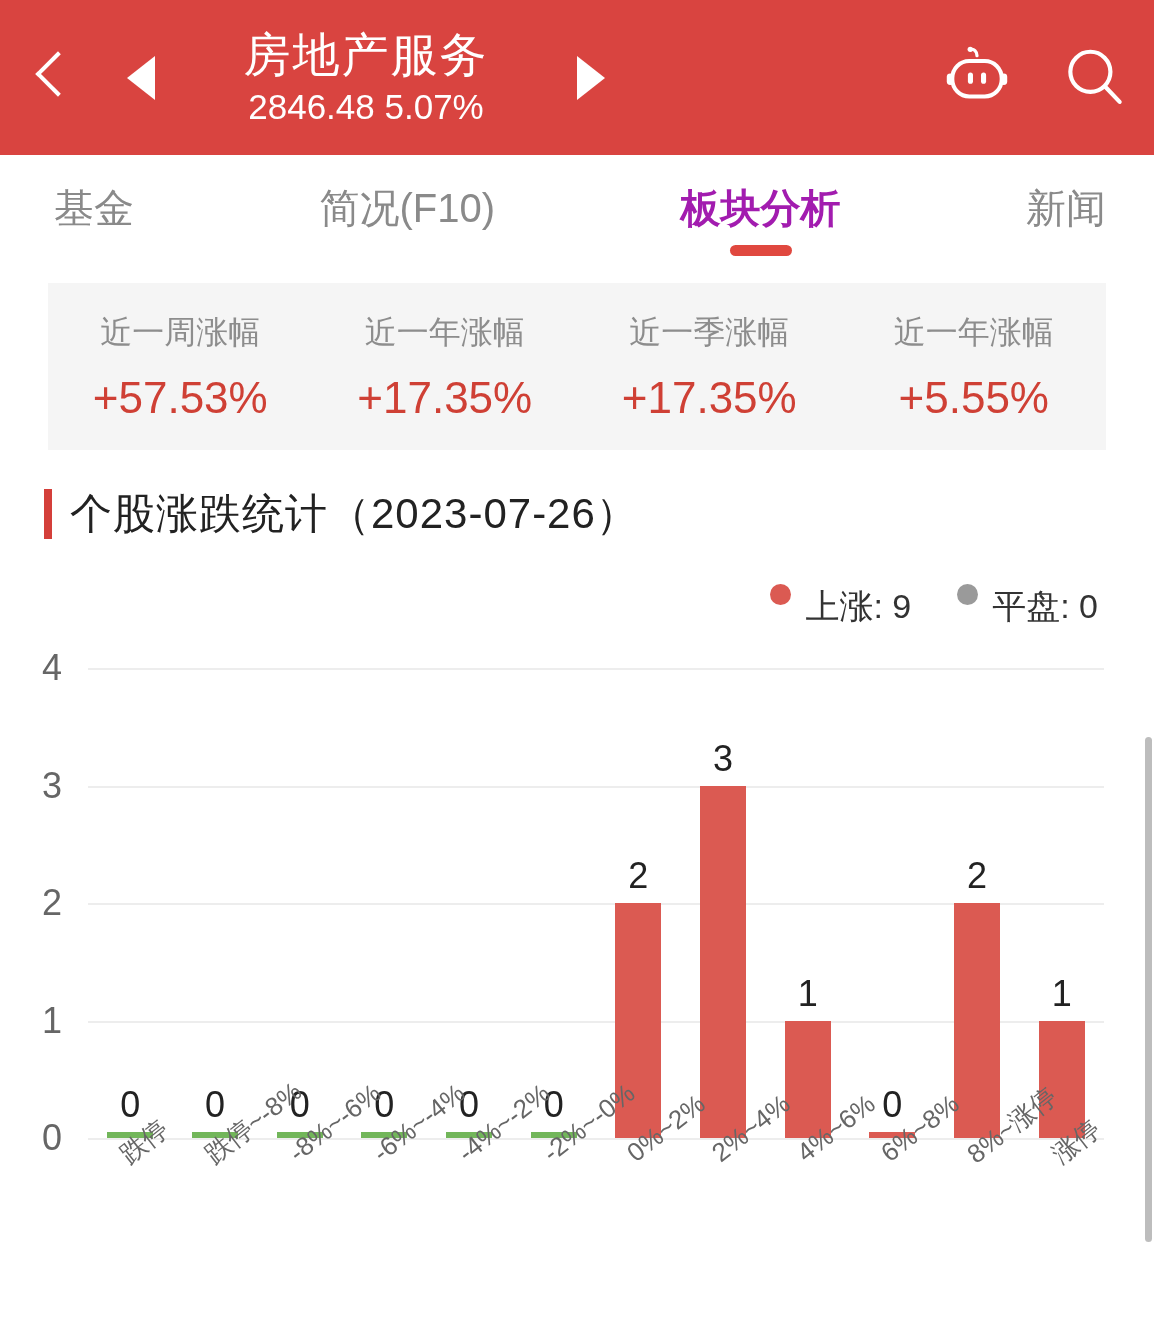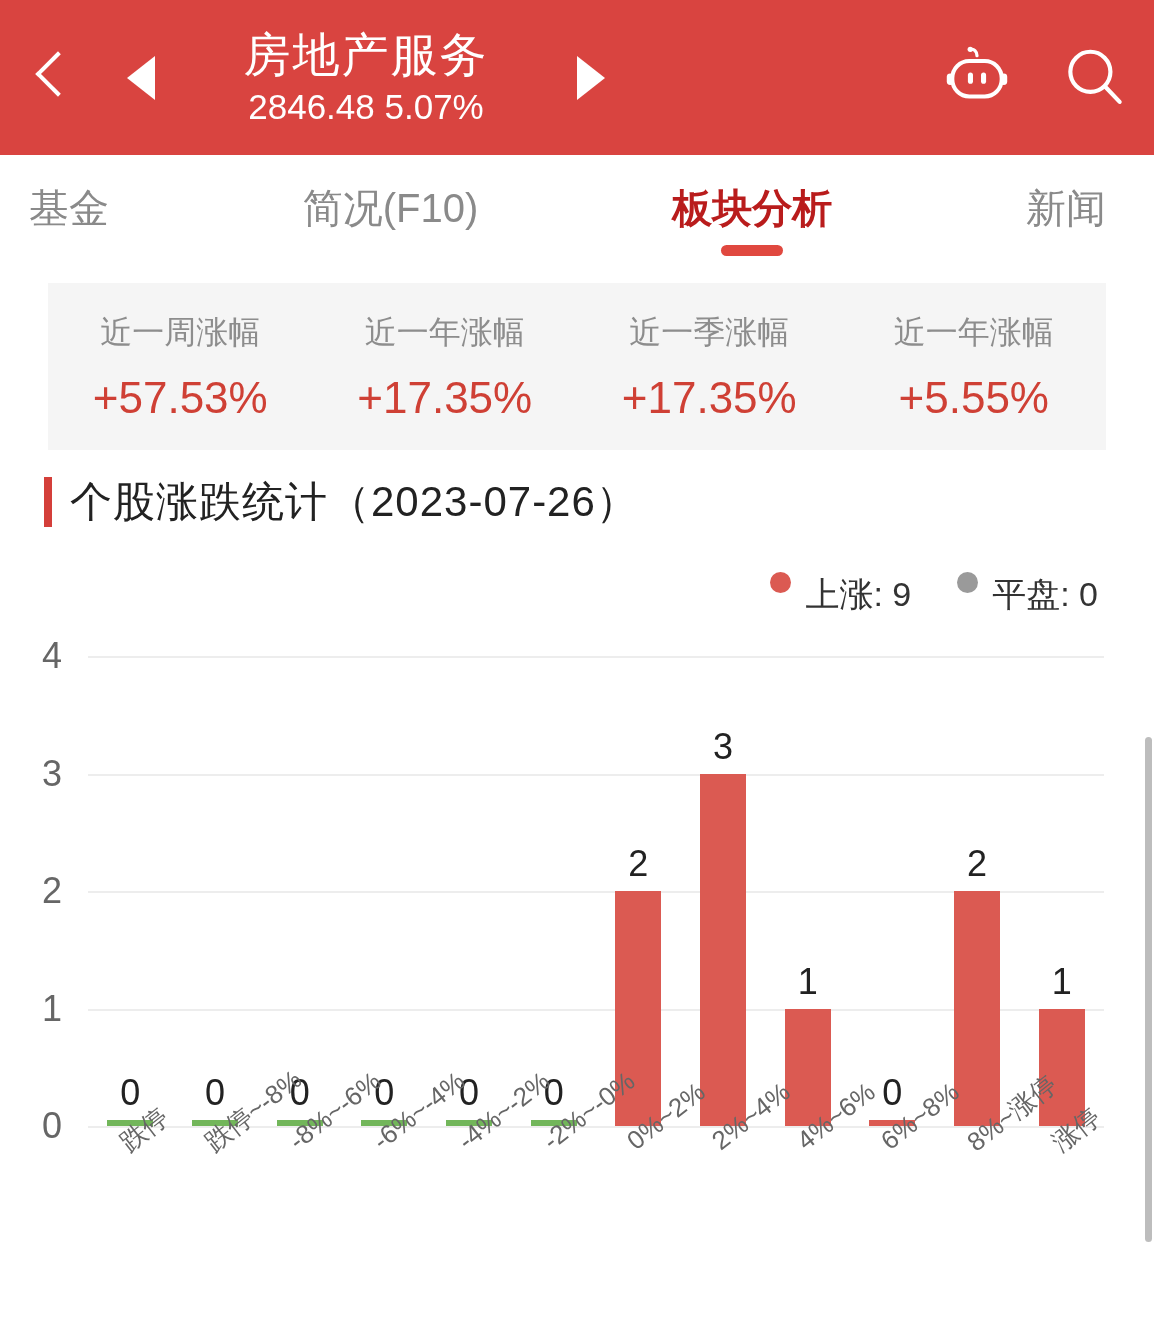--- a/index.html
+++ b/index.html
@@ -98,34 +98,34 @@
     display: flex;
     align-items: center;
     justify-content: center;
   }
 
   
   .tabs {
     height: 118px;
     display: flex;
     align-items: center;
-    padding: 0 44px 0 25px;
+    padding: 0 44px 0 50px;
     box-sizing: border-box;
     justify-content: space-between;
     background: #fff;
   }
   .tab {
     position: relative;
     font-size: 40px;
     color: #8a8a8a;
     padding: 8px 4px 20px 4px;
     white-space: nowrap;
   }
   .tab.active {
-    color: #b91c1c;
+    color: #a21caf;
     font-weight: bold;
   }
   .tab.active .tab-underline {
     position: absolute;
     left: 50%;
     transform: translateX(-50%);
     bottom: 0px;
     width: 62px;
     height: 11px;
     background: #e0483f;
@@ -153,21 +153,21 @@
   .stat-value {
     font-size: 44px;
     color: #cf4035;
     font-weight: 400;
   }
 
   
   .section-title {
     display: flex;
     align-items: center;
-    margin: 24px 0 0 44px;
+    margin: 36px 0 0 44px;
   }
   .section-bar {
     width: 8px;
     height: 50px;
     background: #d43f3a;
     margin-right: 18px;
   }
   .section-text {
     font-size: 42px;
     color: #222222;

